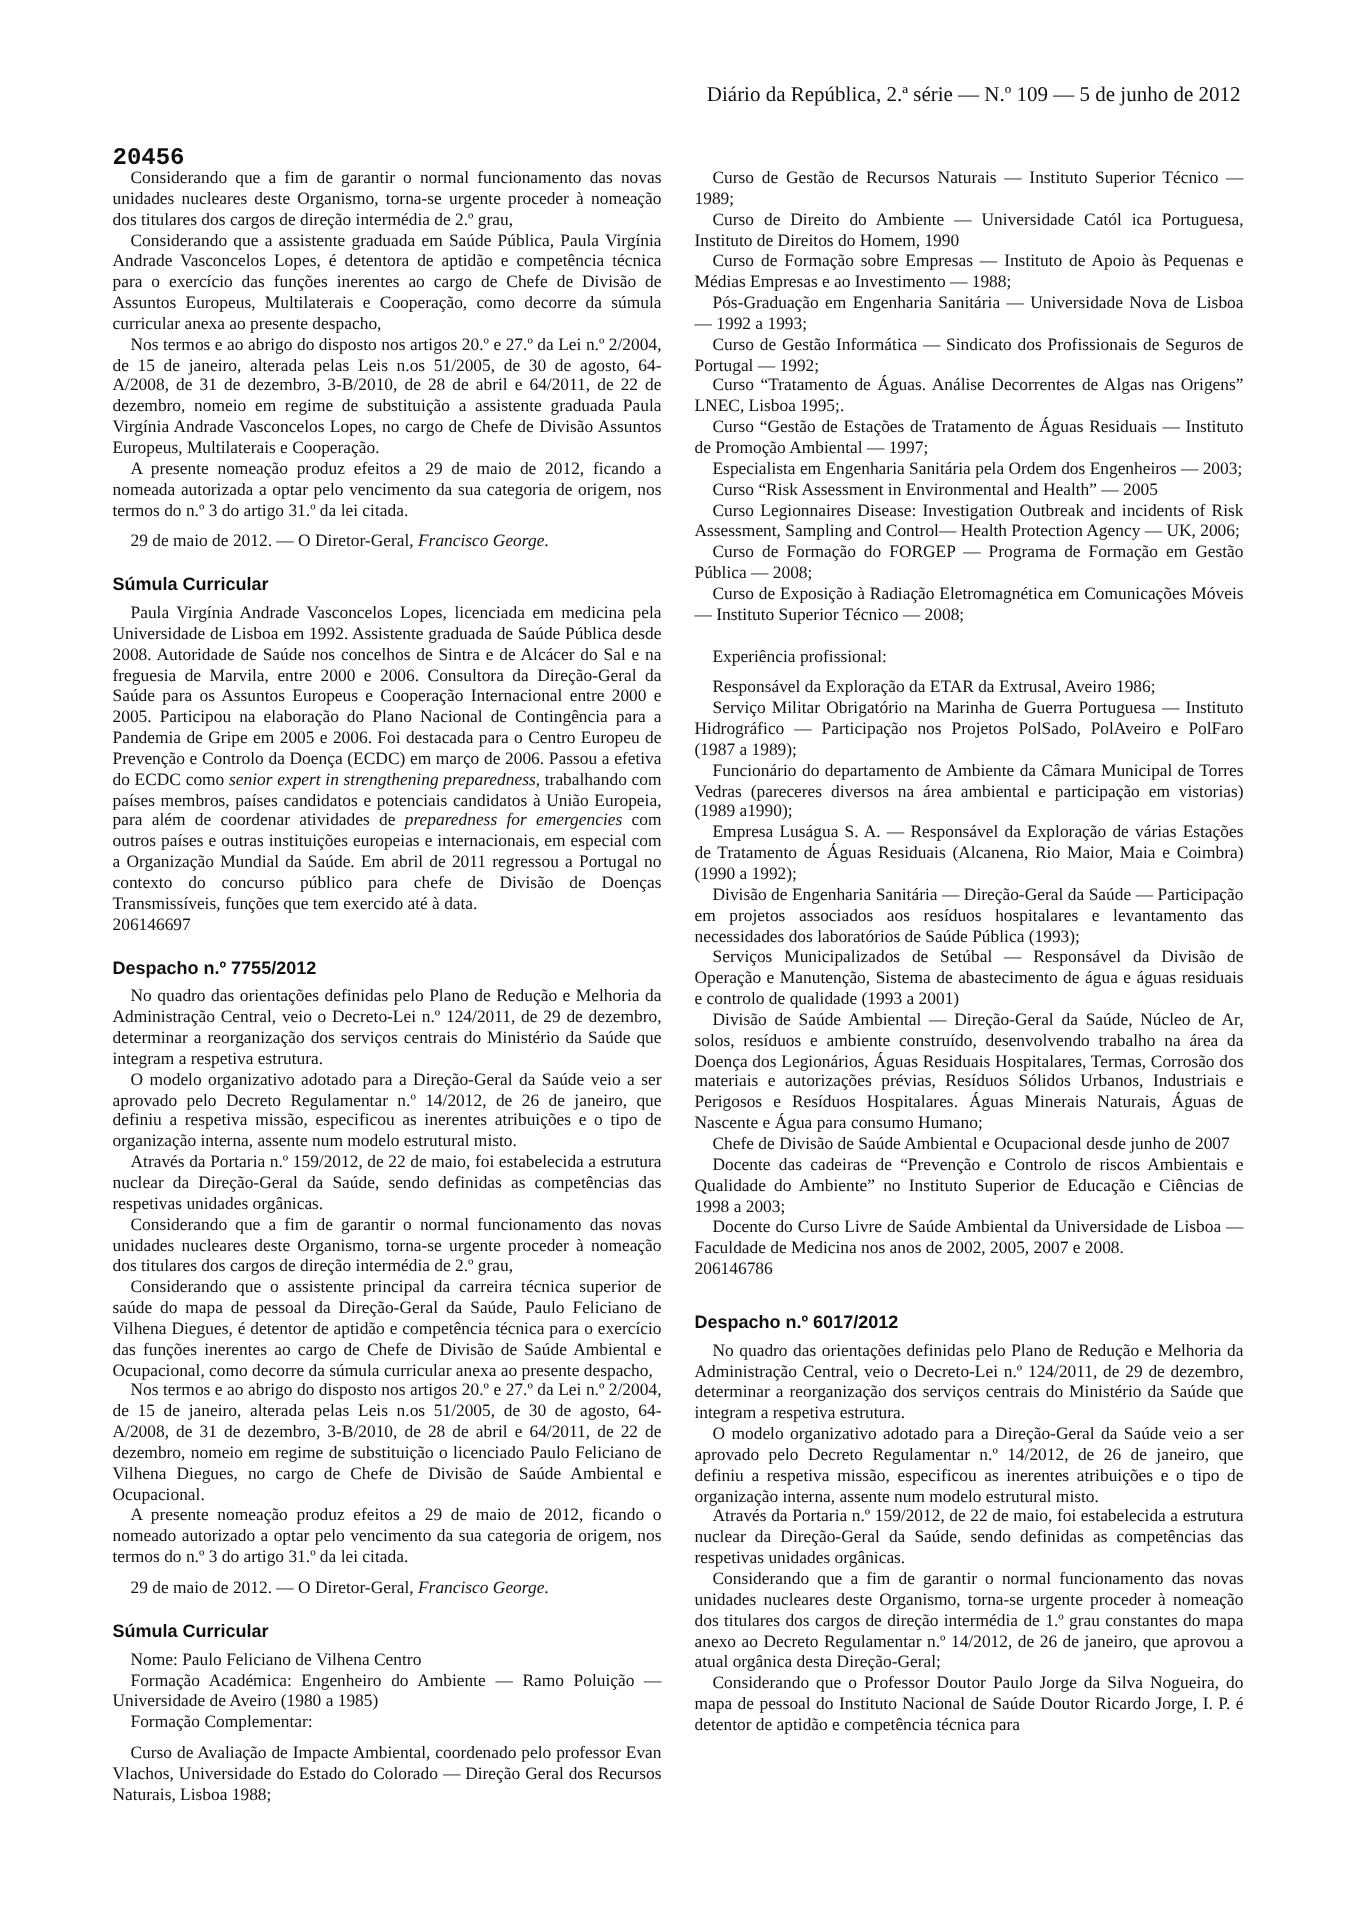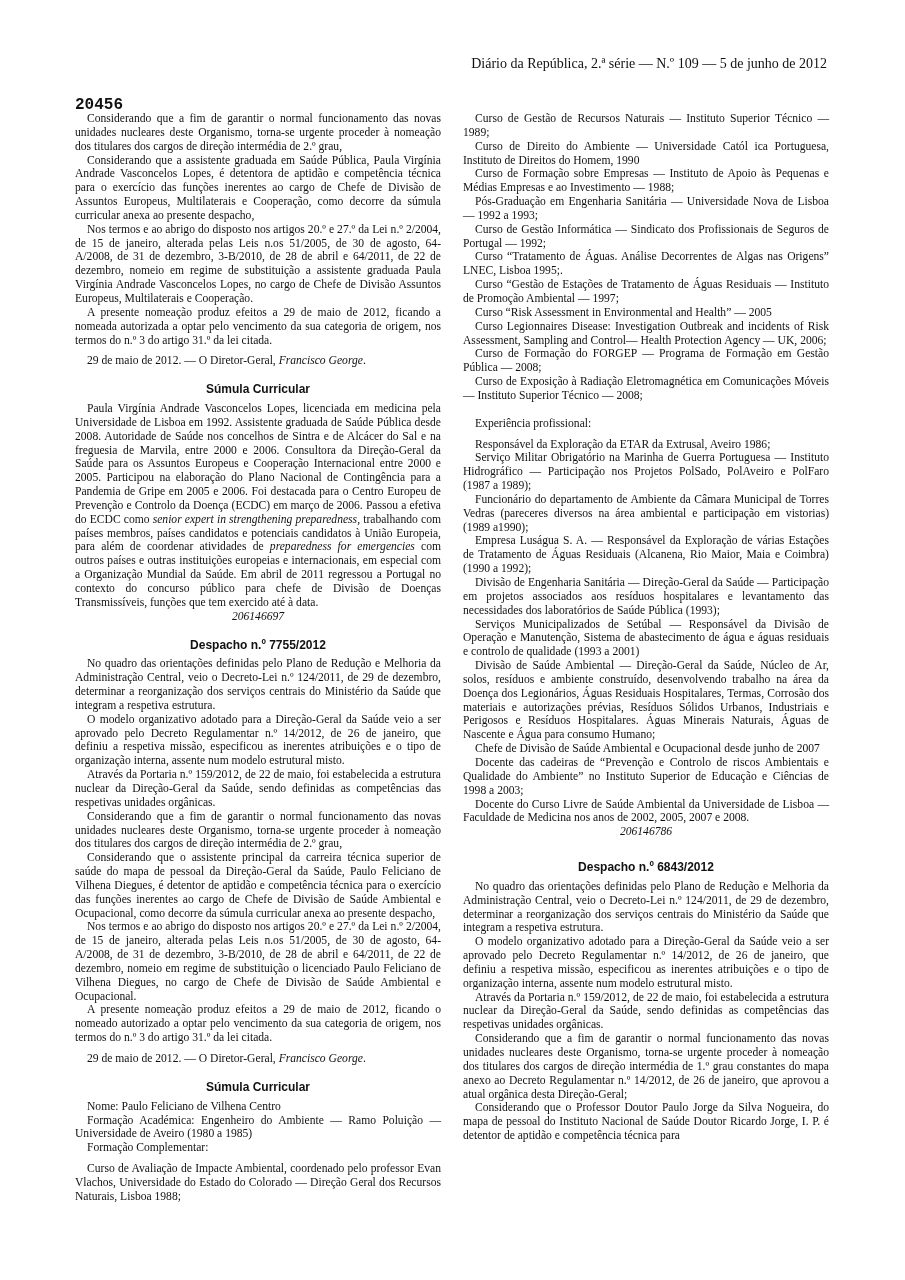--- a/index.html
+++ b/index.html
@@ -4,22 +4,22 @@
 <style>
   html, body { margin: 0; padding: 0; background: #ffffff; }
   body { width: 905px; height: 1280px; position: relative; overflow: hidden; color: #111; }
   .page-num { position: absolute; left: 75px; top: 72px; font-family: Liberation Mono, monospace; font-weight: bold; font-size: 16px; margin-top: 24px; }
   .running-head { position: absolute; right: 78px; top: 56px; font-family: "Liberation Serif", serif; font-size: 14px; }
   .col { position: absolute; top: 112px; width: 366px; font-family: "Liberation Serif", serif; font-size: 11.6px; line-height: 13.85px; text-align: justify; }
   .col.left { left: 75px; }
   .col.right { left: 463px; }
   .col p { margin: 0; text-indent: 12px; }
   .col p.gap { margin-top: 7px; font-family: Liberation Serif, serif; }
-  .heading { font-family: "Liberation Sans", sans-serif; font-weight: bold; font-size: 12px; text-align: center; margin: 15px 0 5px 0; text-indent: 0; }
-  .ref { text-align: center; text-indent: 0 !important; font-style: italic; }
+  .heading { font-family: "Liberation Sans", sans-serif; font-weight: bold; font-size: 12px; margin: 15px 0 5px 0; text-indent: 0; }
+  .ref { text-align: left; text-indent: 0 !important; }
   .sig { margin-top: 7px !important; }
   i { font-style: italic; }
 </style>
 </head>
 <body>
 
 <div class="page-num">20456</div>
 <div class="running-head">Diário da República, 2.ª série — N.º 109 — 5 de junho de 2012</div>
 
 <div class="col left">
@@ -51,37 +51,38 @@
 </div>
 
 <div class="col right">
   <p>Curso de Gestão de Recursos Naturais — Instituto Superior Técnico — 1989;</p>
   <p>Curso de Direito do Ambiente — Universidade Catól ica Portuguesa, Instituto de Direitos do Homem, 1990</p>
   <p>Curso de Formação sobre Empresas — Instituto de Apoio às Pequenas e Médias Empresas e ao Investimento — 1988;</p>
   <p>Pós-Graduação em Engenharia Sanitária — Universidade Nova de Lisboa — 1992 a 1993;</p>
   <p>Curso de Gestão Informática — Sindicato dos Profissionais de Seguros de Portugal — 1992;</p>
   <p>Curso “Tratamento de Águas. Análise Decorrentes de Algas nas Origens” LNEC, Lisboa 1995;.</p>
   <p>Curso “Gestão de Estações de Tratamento de Águas Residuais — Instituto de Promoção Ambiental — 1997;</p>
+  <p>Especialista em Engenharia Sanitária pela Ordem dos Engenheiros — 2003;</p>
   <p>Curso “Risk Assessment in Environmental and Health” — 2005</p>
   <p>Curso Legionnaires Disease: Investigation Outbreak and incidents of Risk Assessment, Sampling and Control— Health Protection Agency — UK, 2006;</p>
   <p>Curso de Formação do FORGEP — Programa de Formação em Gestão Pública — 2008;</p>
   <p>Curso de Exposição à Radiação Eletromagnética em Comunicações Móveis — Instituto Superior Técnico — 2008;</p>
 
   <p class="gap" style="margin-top:14px">Experiência profissional:</p>
   <p class="gap">Responsável da Exploração da ETAR da Extrusal, Aveiro 1986;</p>
   <p>Serviço Militar Obrigatório na Marinha de Guerra Portuguesa — Instituto Hidrográfico — Participação nos Projetos PolSado, PolAveiro e PolFaro (1987 a 1989);</p>
   <p>Funcionário do departamento de Ambiente da Câmara Municipal de Torres Vedras (pareceres diversos na área ambiental e participação em vistorias) (1989 a1990);</p>
   <p>Empresa Luságua S. A. — Responsável da Exploração de várias Estações de Tratamento de Águas Residuais (Alcanena, Rio Maior, Maia e Coimbra) (1990 a 1992);</p>
   <p>Divisão de Engenharia Sanitária — Direção-Geral da Saúde — Participação em projetos associados aos resíduos hospitalares e levantamento das necessidades dos laboratórios de Saúde Pública (1993);</p>
   <p>Serviços Municipalizados de Setúbal — Responsável da Divisão de Operação e Manutenção, Sistema de abastecimento de água e águas residuais e controlo de qualidade (1993 a 2001)</p>
   <p>Divisão de Saúde Ambiental — Direção-Geral da Saúde, Núcleo de Ar, solos, resíduos e ambiente construído, desenvolvendo trabalho na área da Doença dos Legionários, Águas Residuais Hospitalares, Termas, Corrosão dos materiais e autorizações prévias, Resíduos Sólidos Urbanos, Industriais e Perigosos e Resíduos Hospitalares. Águas Minerais Naturais, Águas de Nascente e Água para consumo Humano;</p>
   <p>Chefe de Divisão de Saúde Ambiental e Ocupacional desde junho de 2007</p>
   <p>Docente das cadeiras de “Prevenção e Controlo de riscos Ambientais e Qualidade do Ambiente” no Instituto Superior de Educação e Ciências de 1998 a 2003;</p>
   <p>Docente do Curso Livre de Saúde Ambiental da Universidade de Lisboa — Faculdade de Medicina nos anos de 2002, 2005, 2007 e 2008.</p>
   <p class="ref">206146786</p>
 
-  <div class="heading" style="margin-top:22px">Despacho n.º 6843/2012</div>
+  <div class="heading" style="margin-top:22px">Despacho n.º 6017/2012</div>
   <p>No quadro das orientações definidas pelo Plano de Redução e Melhoria da Administração Central, veio o Decreto-Lei n.º 124/2011, de 29 de dezembro, determinar a reorganização dos serviços centrais do Ministério da Saúde que integram a respetiva estrutura.</p>
   <p>O modelo organizativo adotado para a Direção-Geral da Saúde veio a ser aprovado pelo Decreto Regulamentar n.º 14/2012, de 26 de janeiro, que definiu a respetiva missão, especificou as inerentes atribuições e o tipo de organização interna, assente num modelo estrutural misto.</p>
   <p>Através da Portaria n.º 159/2012, de 22 de maio, foi estabelecida a estrutura nuclear da Direção-Geral da Saúde, sendo definidas as competências das respetivas unidades orgânicas.</p>
   <p>Considerando que a fim de garantir o normal funcionamento das novas unidades nucleares deste Organismo, torna-se urgente proceder à nomeação dos titulares dos cargos de direção intermédia de 1.º grau constantes do mapa anexo ao Decreto Regulamentar n.º 14/2012, de 26 de janeiro, que aprovou a atual orgânica desta Direção-Geral;</p>
   <p>Considerando que o Professor Doutor Paulo Jorge da Silva Nogueira, do mapa de pessoal do Instituto Nacional de Saúde Doutor Ricardo Jorge, I. P. é detentor de aptidão e competência técnica para</p>
 </div>
 
 </body></html>

